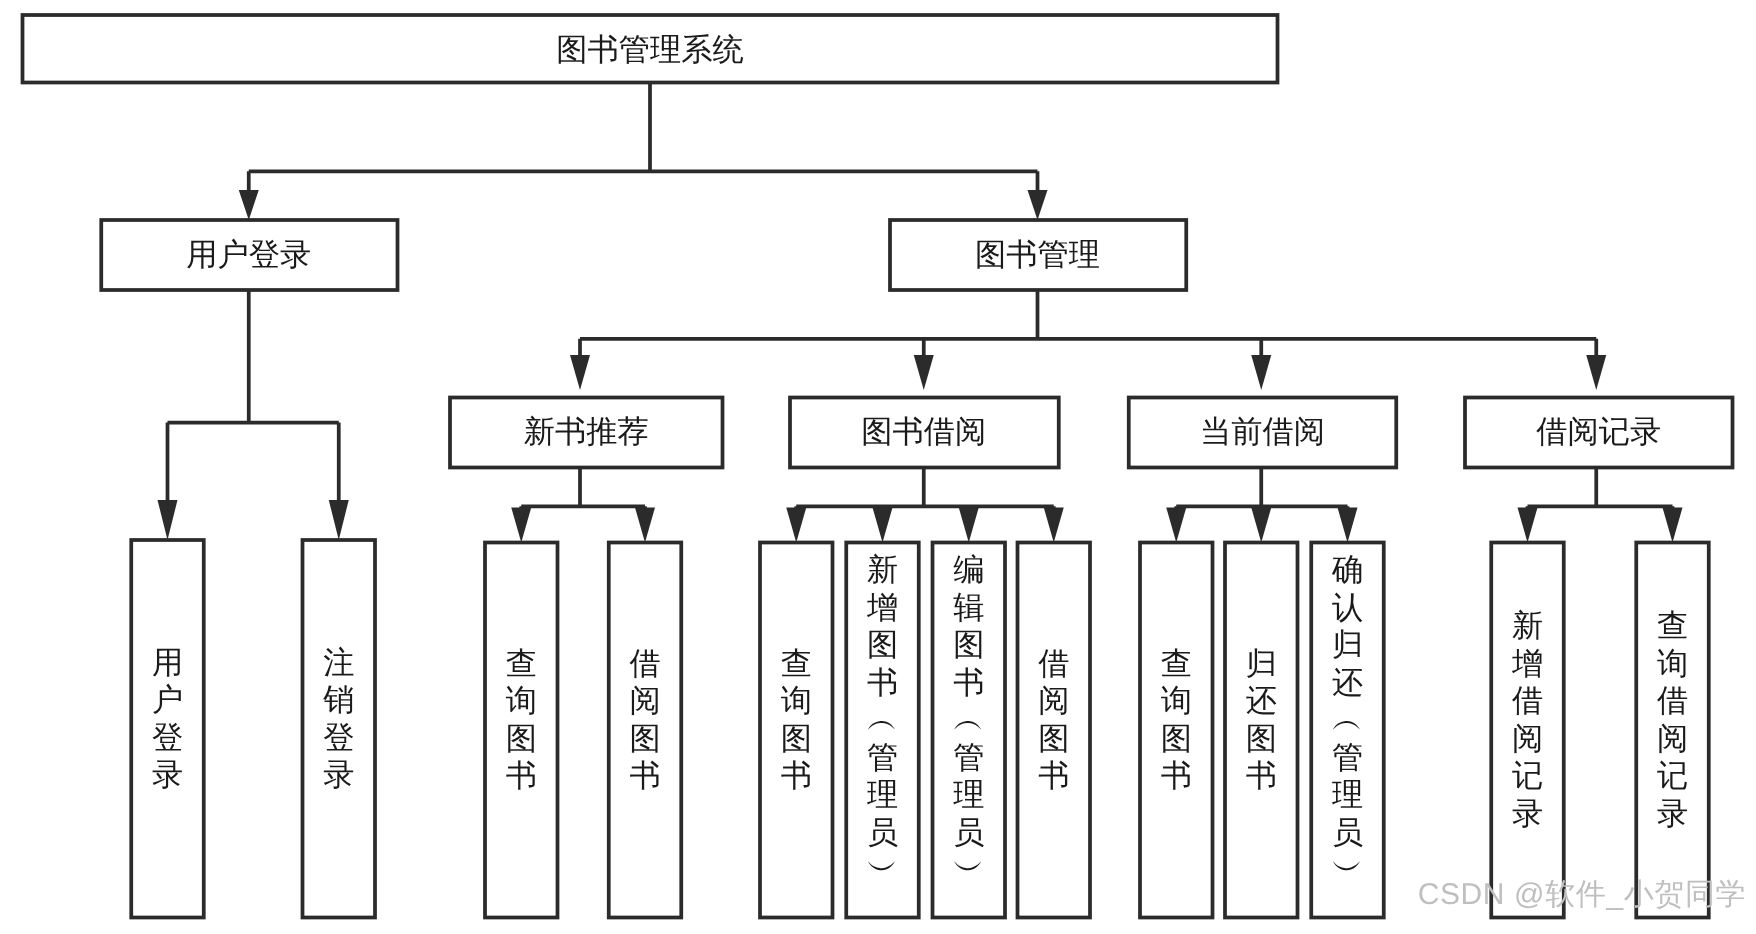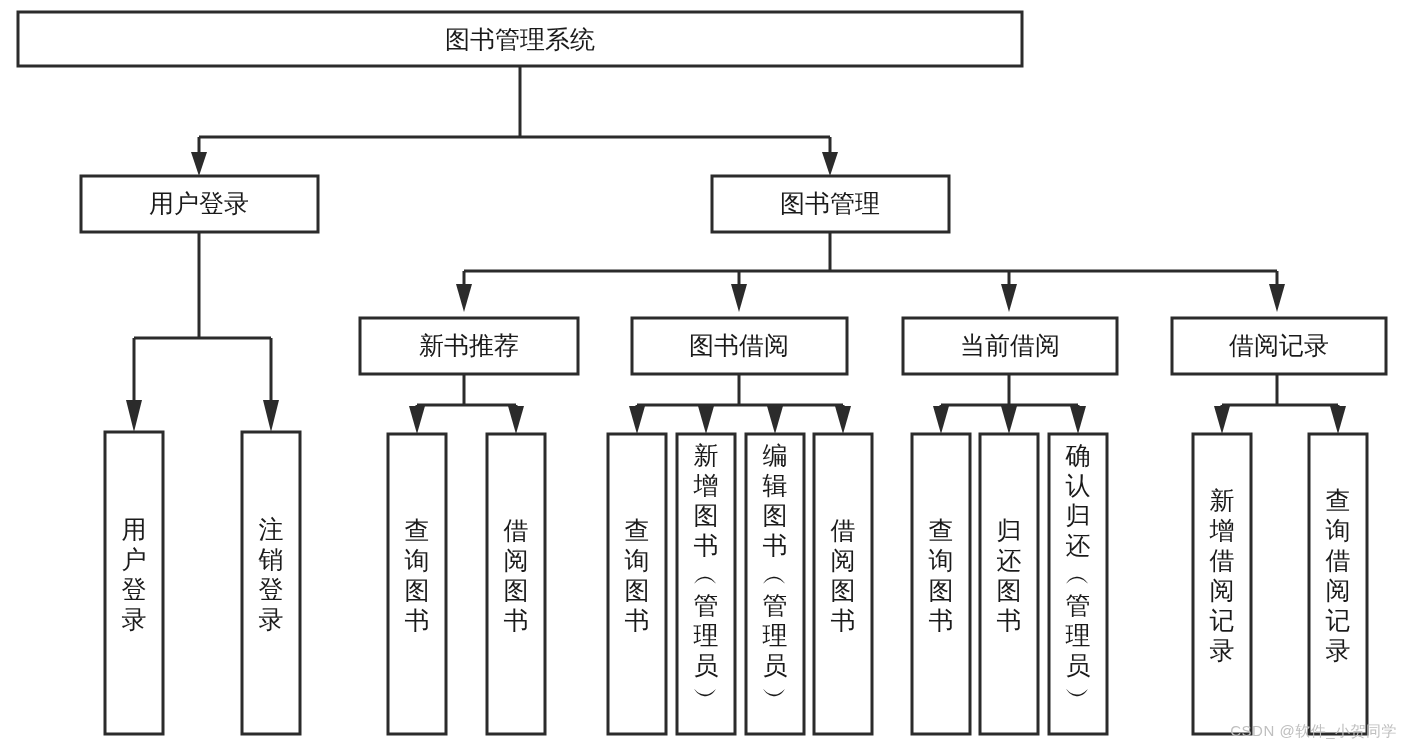--- a/index.html
+++ b/index.html
@@ -24,23 +24,23 @@
     font-family:"Liberation Sans","DejaVu Sans",sans-serif;
     font-size:25px;
     text-anchor:middle;
   }
   .connector{
     stroke:#2b2b2b;stroke-width:3;fill:none;
   }
   .arrow-head{fill:#2b2b2b;stroke:none;}
   .watermark{
     position:absolute;
-    right:8px;bottom:6px;
+    right:8px;bottom:16px;
     color:#bfbfbf;
-    font-size:15px;
+    font-size:24px;
     font-family:"Liberation Sans","DejaVu Sans",sans-serif;
     letter-spacing:0.5px;
     white-space:nowrap;
     pointer-events:none;
   }
 </style>
 </head>
 <body>
 
 <svg id="diagram" viewBox="0 0 1405 747" xmlns="http://www.w3.org/2000/svg">

